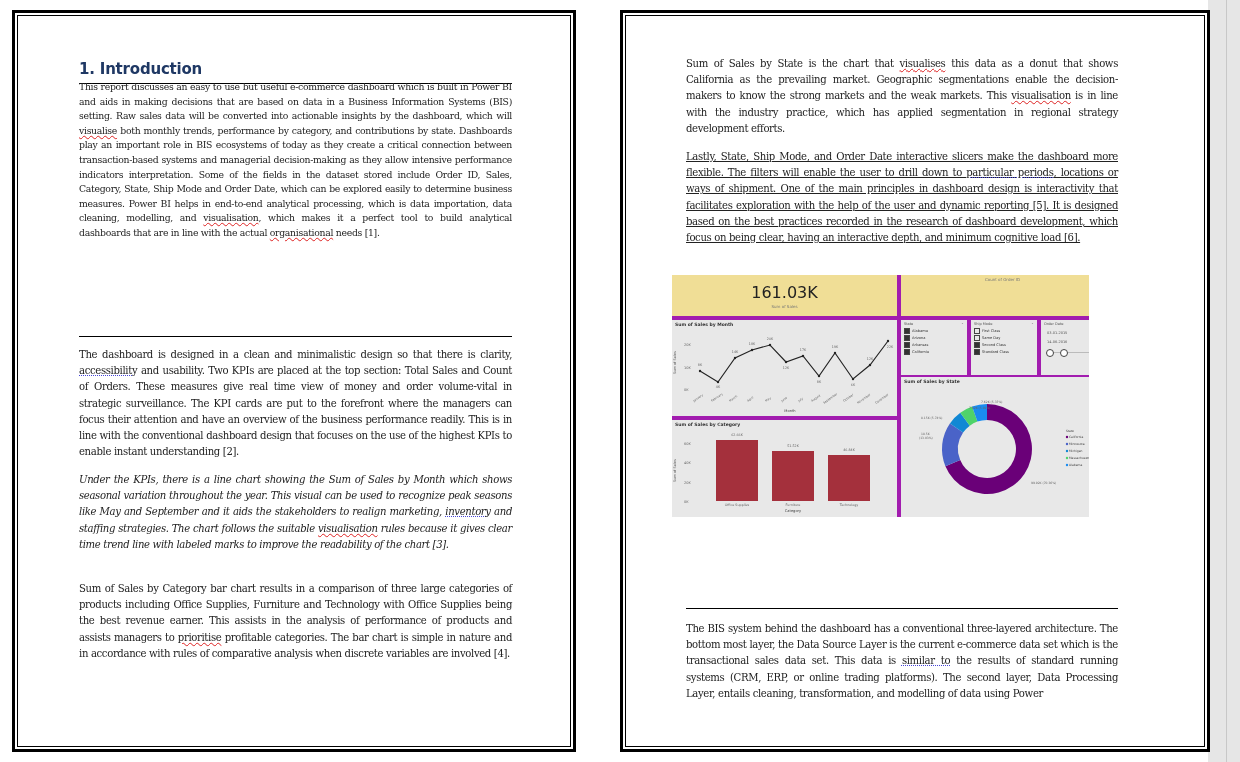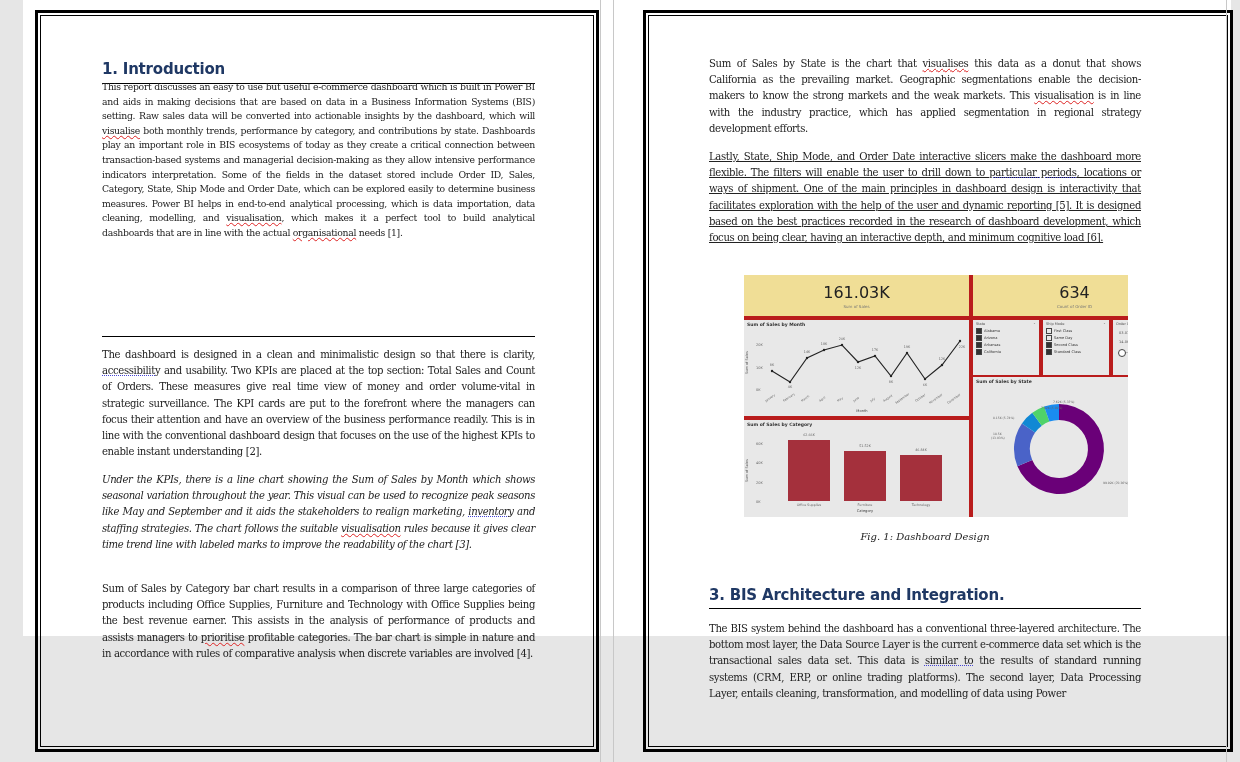--- a/index.html
+++ b/index.html
@@ -2,21 +2,21 @@
 <html><head>
 <meta charset="utf-8">
 <style>
   html, body { margin:0; padding:0; }
   body {
     width:1240px; height:762px; overflow:hidden; position:relative;
     background:#e6e6e6;
     font-family:"DejaVu Serif", serif;
   }
   .page {
-    position:absolute; top:0; height:636px; background:#ffffff;margin-left:23px;
+    position:absolute; top:0; height:762px; background:#ffffff;
   }
   #page-left { left:0; width:600px; }
   #page-right { left:596px; width:612px; }
   .gutter-line { position:absolute; top:0; height:762px; width:1px; background:#c8c8c8; }
   .frame {
     position:absolute; border:3px solid #000;
   }
   .frame-inner {
     position:absolute; border:1px solid #000;
   }
@@ -31,21 +31,21 @@
   }
   .para.small { font-size:9.3px; line-height:14.6px; letter-spacing:-0.3px; }
   .squiggle { text-decoration:underline wavy #d22; text-decoration-thickness:1px; }
   .dotted { text-decoration:underline dotted #4646d6; }
   .caption {
     position:absolute; font-style:italic; font-size:10px; color:#222; text-align:center;
     font-family:"DejaVu Serif", serif;
   }
   
   #dashboard {
-    position:absolute; left:744px; top:275px; width:384px; height:242px; background:#b91c1c;
+    position:absolute; left:672px; top:275px; width:417px; height:242px; background:#a21caf;
     font-family:"DejaVu Sans", sans-serif; overflow:hidden;
   }
   .kpi { position:absolute; background:#f0de96; text-align:center; }
   .kpi .val { font-size:16px; color:#222; margin-top:8px; }
   .kpi .lbl { font-size:4px; color:#777; margin-top:2px; }
   .panel { position:absolute; background:#e8e8e8; }
   .ptitle { position:absolute; left:3px; top:2px; font-size:4.5px; color:#333; font-weight:bold; }
   .tiny { position:absolute; font-size:3.5px; color:#555; white-space:nowrap; }
   .chk { display:inline-block; width:4px; height:4px; border:0.5px solid #444; margin-right:2px; vertical-align:middle; }
   .chk.on { background:#333; }
@@ -88,40 +88,37 @@
   <div class="frame-inner" style="left:29px; top:15px; width:578px; height:730px;"></div>
 
   <div class="para" style="left:90px; top:56px; width:432px;">
     <span>Sum of Sales by State is the chart that </span><span class="squiggle">visualises</span><span> this data as a donut that shows California as the prevailing market. Geographic segmentations enable the decision-makers to know the strong markets and the weak markets. This </span><span class="squiggle">visualisation</span><span> is in line with the industry practice, which has applied segmentation in regional strategy development efforts.</span>
   </div>
 
   <div class="para" style="left:90px; top:149px; width:432px;text-decoration:underline;">
     <span>Lastly, State, Ship Mode, and Order Date interactive slicers make the dashboard more flexible. The filters will enable the user to drill down to </span><span class="dotted">particular periods</span><span>, locations or ways of shipment. One of the main principles in dashboard design is interactivity that facilitates exploration with the help of the user and dynamic reporting [5]. It is designed based on the best practices recorded in the research of dashboard development, which focus on being clear, having an interactive depth, and minimum cognitive load [6].</span>
   </div>
 
-  <div class="caption" style="left:90px; top:531px; width:432px;">Fig. 1: Dashboard Design</div>
-
-  <div class="heading" style="left:90px; top:586px;">3. BIS Architecture and Integration.</div>
+
   <div class="hrule" style="left:90px; top:608px; width:432px;"></div>
 
   <div class="para" style="left:90px; top:621px; width:432px;">
     <span>The BIS system behind the dashboard has a conventional three-layered architecture. The bottom most layer, the Data Source Layer is the current e-commerce data set which is the transactional sales data set. This data is </span><span class="dotted">similar to</span><span> the results of standard running systems (CRM, ERP, or online trading platforms). The second layer, Data Processing Layer, entails cleaning, transformation, and modelling of data using Power</span>
   </div>
 </div>
 
 <div class="gutter-line" style="left:1226px;"></div>
 
 <div id="dashboard">
 
   <div class="kpi" style="left:0; top:0; width:225px; height:41px;">
     <div class="val">161.03K</div>
     <div class="lbl">Sum of Sales</div>
   </div>
   <div class="kpi" style="left:229px; top:0; width:203px; height:41px;">
-    <div class="val">634</div>
     <div class="lbl">Count of Order ID</div>
   </div>
 
   <div class="panel" style="left:0; top:45px; width:225px; height:96px;">
     <div class="ptitle">Sum of Sales by Month</div>
     <svg width="225" height="96" style="position:absolute;left:0;top:0;">
       <text x="2" y="52" font-size="3.5" fill="#555" transform="rotate(-90 4 52)" font-family="DejaVu Sans">Sum of Sales</text>
       <text x="12" y="71" font-size="3.5" fill="#666" font-family="DejaVu Sans">0K</text>
       <text x="12" y="49" font-size="3.5" fill="#666" font-family="DejaVu Sans">10K</text>
       <text x="12" y="26" font-size="3.5" fill="#666" font-family="DejaVu Sans">20K</text>

